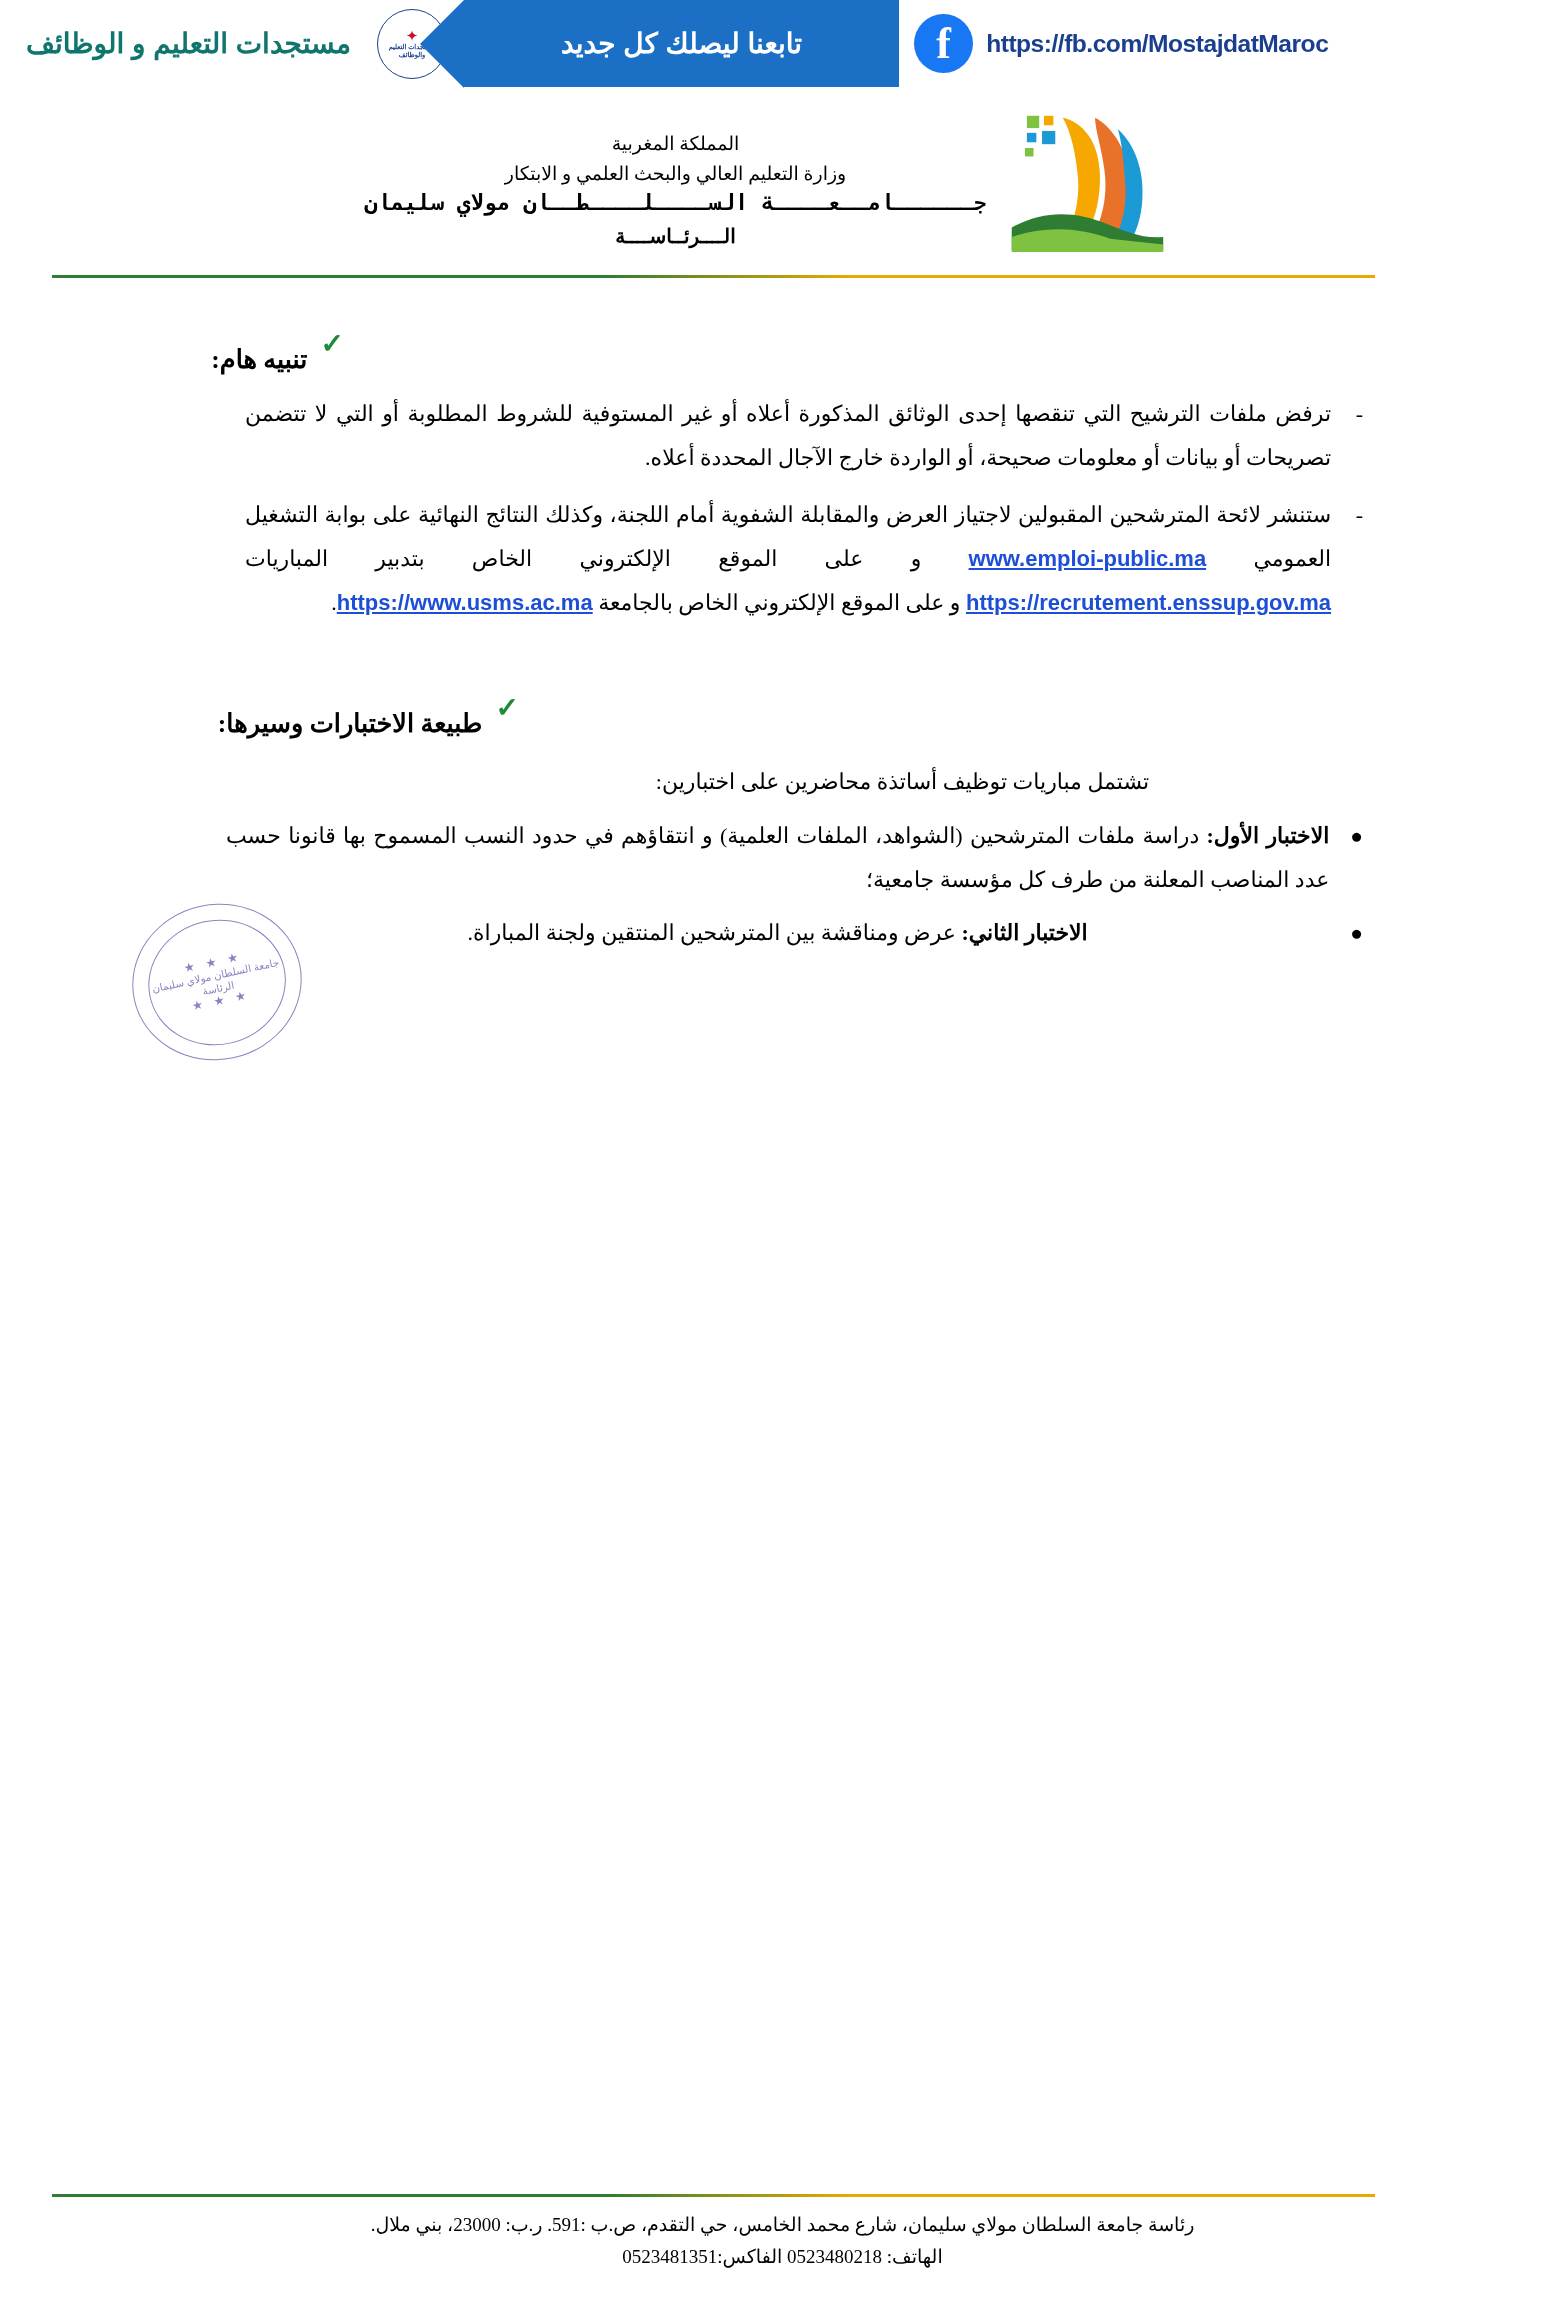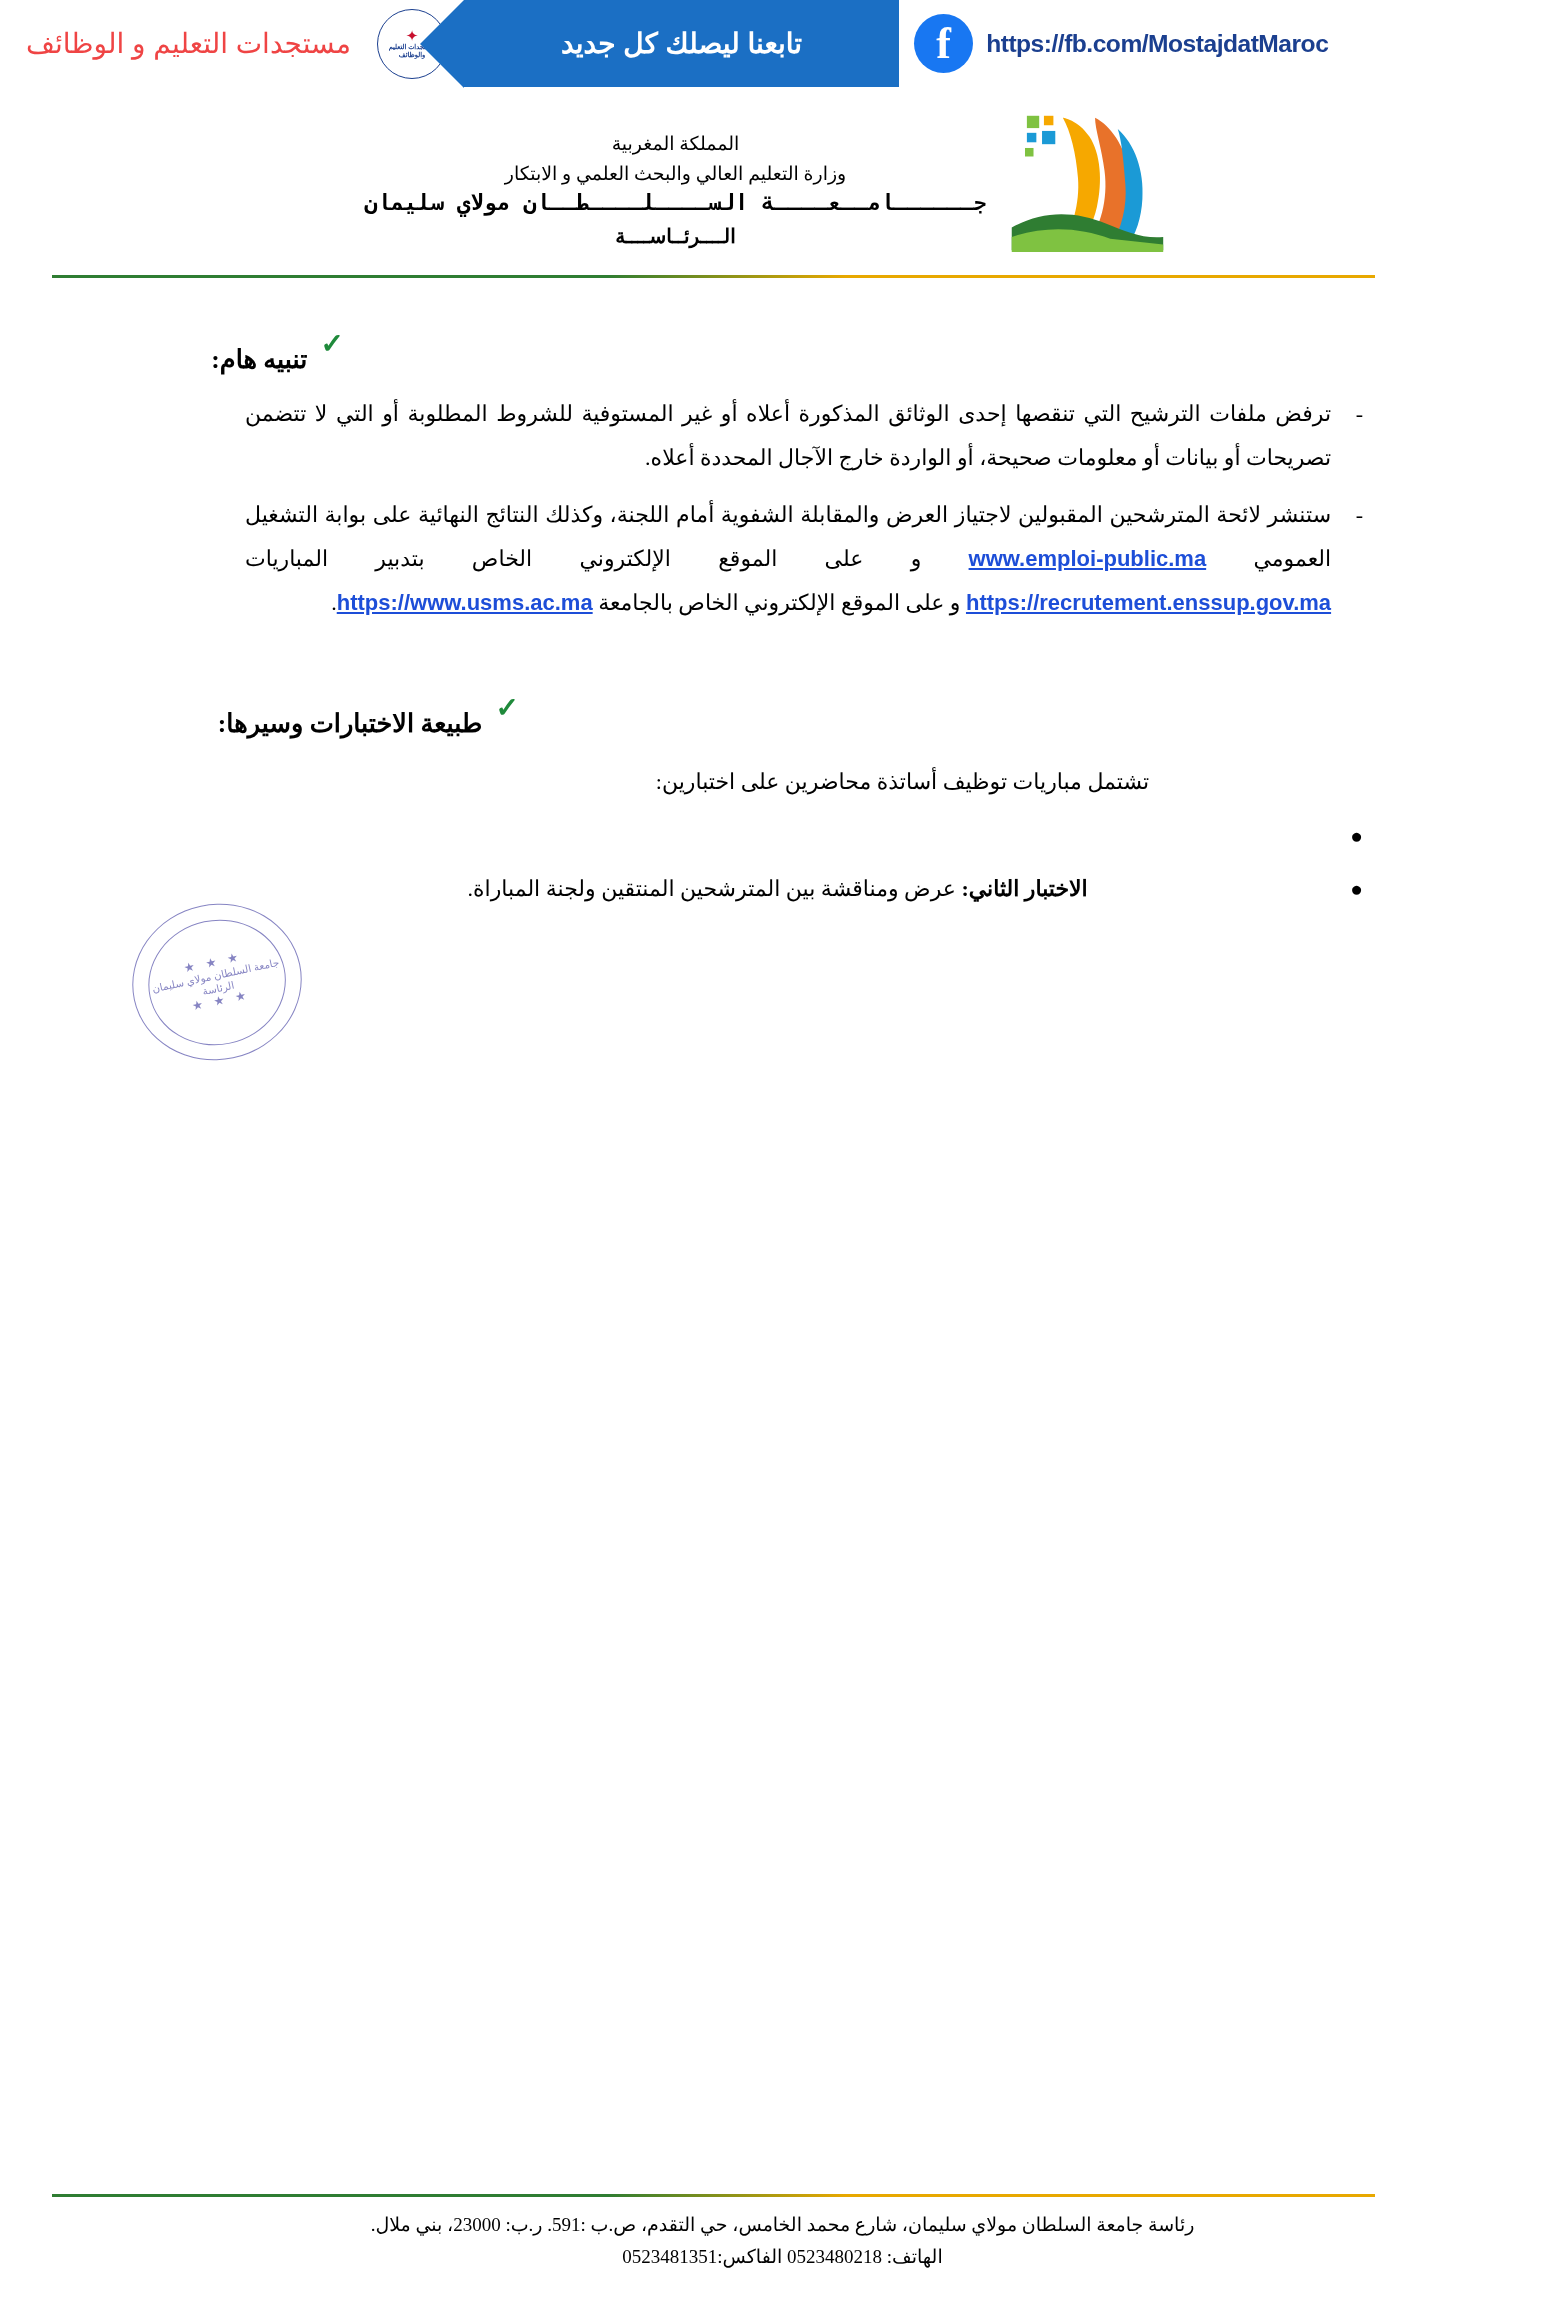--- a/index.html
+++ b/index.html
@@ -64,22 +64,22 @@
     font-size: 6.6px;
     color: #1b3f8f;
     line-height: 8.5px;
     text-align: center;
     font-weight: bold;
   }
   .banner-title {
     flex: 1 1 auto;
     text-align: center;
     font-size: 28px;
-    font-weight: normal;
-    color: #ef4444;
+    font-weight: bold;
+    color: #0f766e;
     letter-spacing: 0px;
     direction: rtl;
   }
   .banner-blue {
     position: relative;
     width: 435px;
     background: #1b6fc4;
     display: flex;
     align-items: center;
     justify-content: center;
@@ -430,20 +430,21 @@
 
     <div class="sec-head" style="padding-right:956px; margin-top:51px;">
       <span class="check">✓</span>
       <span class="sec-title">طبيعة الاختبارات وسيرها:</span>
     </div>
 
     <div class="intro-line">تشتمل مباريات توظيف أساتذة محاضرين على اختبارين:</div>
 
     <div class="bullet-item">
       <span class="bullet">●</span>
+      <span class="bullet-text justify-both"><b class="lbl">الاختبار الأول:</b><span> دراسة ملفات المترشحين (الشواهد، الملفات العلمية) و انتقاؤهم في حدود النسب المسموح بها قانونا حسب عدد المناصب المعلنة من طرف كل مؤسسة جامعية؛</span></span>
     </div>
 
     <div class="bullet-item">
       <span class="bullet">●</span>
       <span class="bullet-text ctr"><b class="lbl">الاختبار الثاني:</b><span> عرض ومناقشة بين المترشحين المنتقين ولجنة المباراة.</span></span>
     </div>
 
 
   </div>
 

